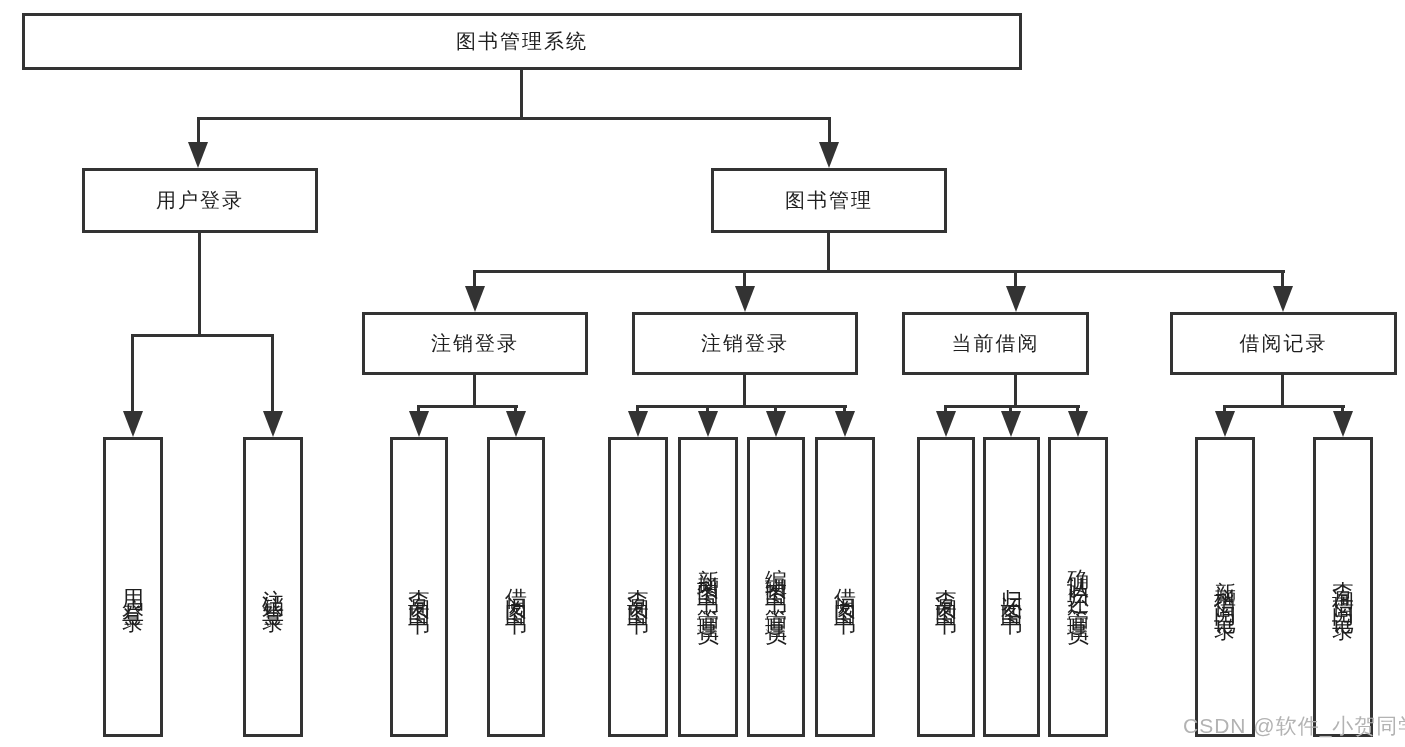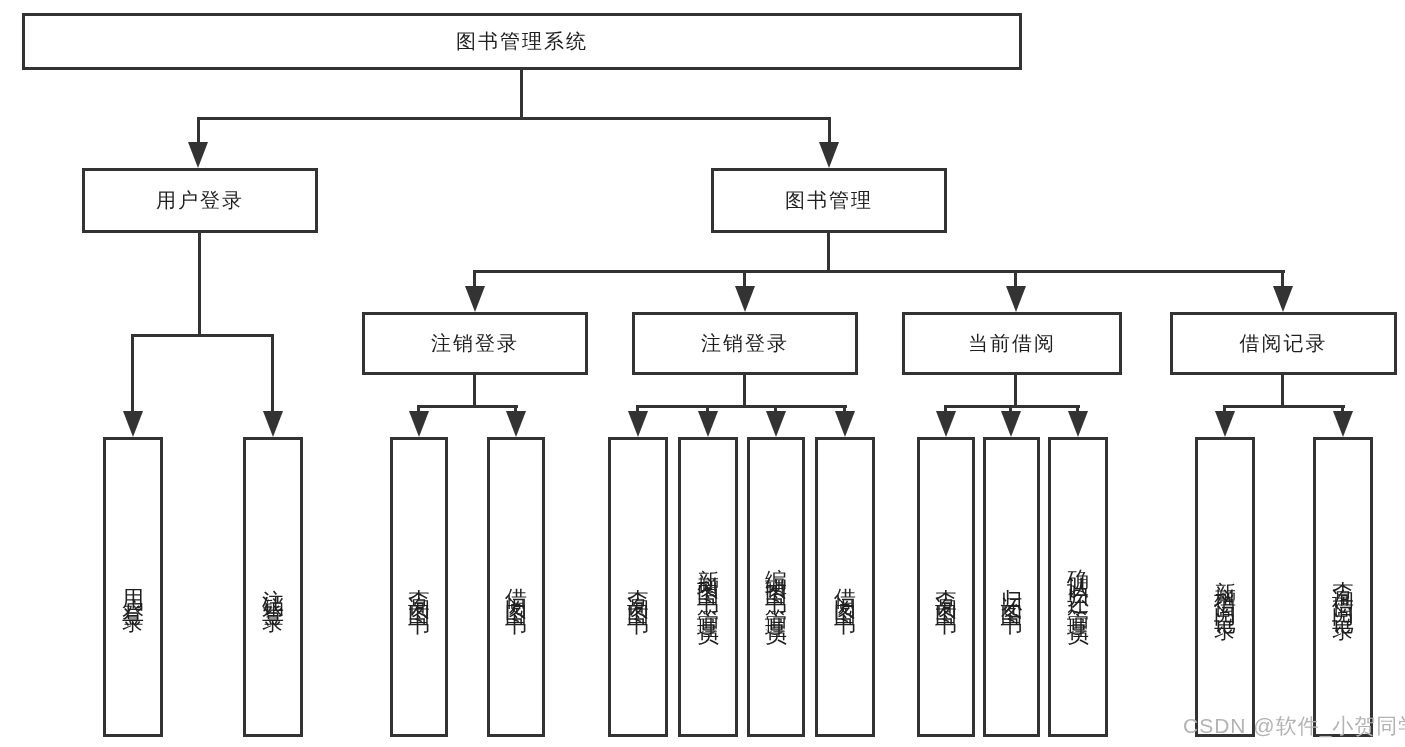--- a/index.html
+++ b/index.html
@@ -68,21 +68,21 @@
   <div class="arrow" style="left:1006px;top:286px"></div>
   <div class="line" style="left:1281px;top:272px;width:3px;height:16px"></div>
   <div class="arrow" style="left:1273px;top:286px"></div>
 
   <div class="box hbox" style="left:362px;top:312px;width:226px;height:63px">
     <span>注销登录</span>
   </div>
   <div class="box hbox" style="left:632px;top:312px;width:226px;height:63px">
     <span>注销登录</span>
   </div>
-  <div class="box hbox" style="left:902px;top:312px;width:220px;height:63px">
+  <div class="box hbox" style="left:902px;top:312px;width:187px;height:63px">
     <span>当前借阅</span>
   </div>
   <div class="box hbox" style="left:1170px;top:312px;width:227px;height:63px">
     <span>借阅记录</span>
   </div>
 
   <div class="line" style="left:473px;top:375px;width:3px;height:33px"></div>
   <div class="line" style="left:417px;top:405px;width:101px;height:3px"></div>
   <div class="line" style="left:417px;top:407px;width:3px;height:8px"></div>
   <div class="arrow" style="left:409px;top:411px"></div>

